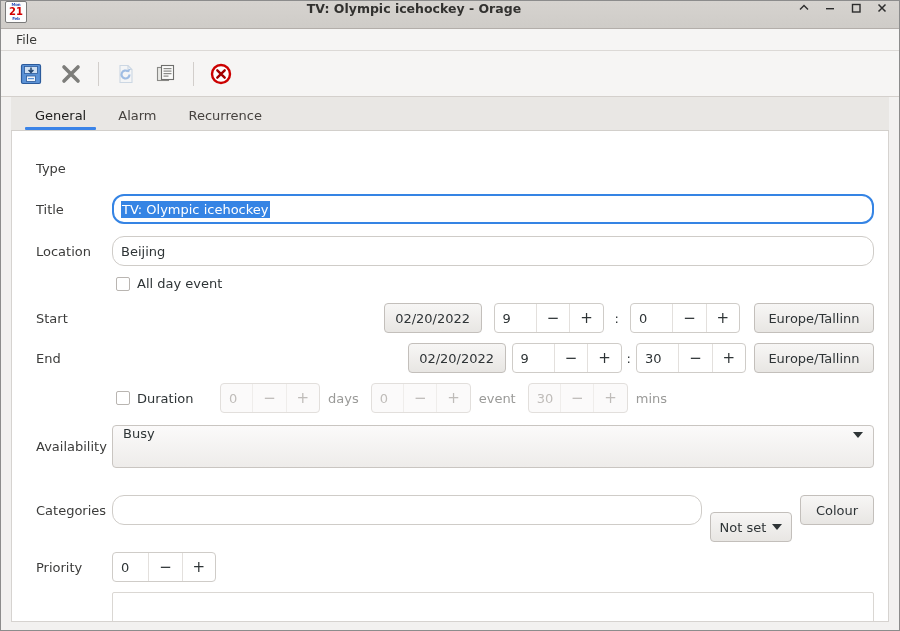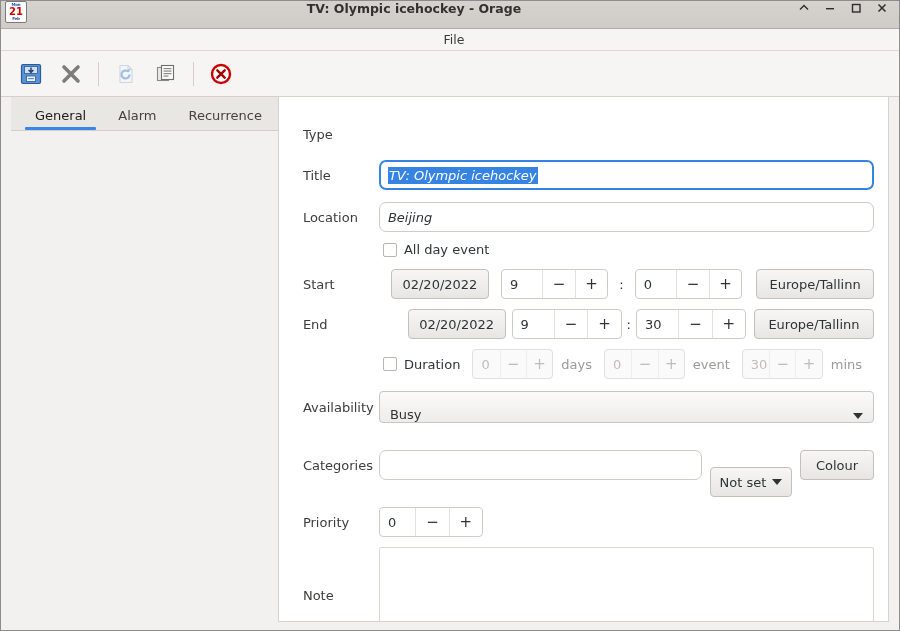--- a/index.html
+++ b/index.html
@@ -98,21 +98,20 @@
   
   .menubar {
     height: 22px;
     min-height: 22px;
     background: #f6f5f4;
     border-bottom: 1px solid #dcd9d6;
     display: flex;
     align-items: center;
     padding-left: 8px;
     box-sizing: border-box;
-    justify-content: center;
   }
   .menu-item {
     font-size: 12.5px;
     color: #3a3a38;
     padding: 2px 7px;
     border-radius: 2px;
   }
 
   
   .toolbar {
@@ -138,21 +137,21 @@
     background: #d2cecb;
     margin: 0 7px;
   }
   .tb-icon { display: block; }
   .tb-icon.disabled { opacity: 0.45; }
 
   
   .notebook {
     flex: 1;
     display: flex;
-    flex-direction: row;
+    flex-direction: column;
     background: #f2f1f0;
     padding: 0 10px 8px 10px;
     box-sizing: border-box;
     min-height: 0;
   }
   .tabstrip {
     height: 34px;
     min-height: 34px;
     background: #e9e7e4;
     display: flex;
@@ -222,28 +221,27 @@
     border: 1px solid #b9b5b1; background: #fff; box-sizing: border-box;
     display: inline-block; flex: none;
   }
   .check-opt { display: flex; align-items: center; gap: 7px; font-size: 13px; }
 
   
   .entry {
     height: 30px;
     background: #ffffff;
     border: 1px solid #cfccc8;
-    border-radius: 7px;
+    border-radius: 12px;
     box-sizing: border-box;
     display: flex;
     align-items: center;
     padding: 0 8px;
     font-size: 13px;
     color: #2e3436;
-    font-style: italic;
   }
   .entry.focused {
     border: 2px solid #3584e4;
     padding: 0 7px;
   }
   .sel-text {
     background: #3584e4;
     color: #ffffff;
     padding: 1px 1px;
   }
@@ -309,27 +307,27 @@
   .spin.disabled { border-color: #e2dfdc; background: #fbfafa; }
   .spin.disabled .val,
   .spin.disabled .sbtn { color: #bfbcb9; }
   .spin.disabled .sbtn { border-left-color: #efedeb; }
 
   .colon { padding: 0 5px; font-size: 13px; color: #2e3436; }
   .unit { font-size: 13px; color: #9a9a98; margin: 0 12px 0 8px; }
 
   
   .combo {
-    height: 32px;
+    height: 43px;
     border: 1px solid #c9c5c1;
     border-radius: 4px;
     background: linear-gradient(to bottom, #fbfafa 0%, #eeecea 100%);
     box-sizing: border-box;
     display: flex;
-    align-items: flex-end;
+    align-items: flex-start;
     padding: 0 10px;
     font-size: 13px;
     color: #2e3436;
   }
   .combo .arrow { margin-left: auto; }
   .caret {
     width: 0; height: 0;
     border-left: 5px solid transparent;
     border-right: 5px solid transparent;
     border-top: 6px solid #2e3436;

